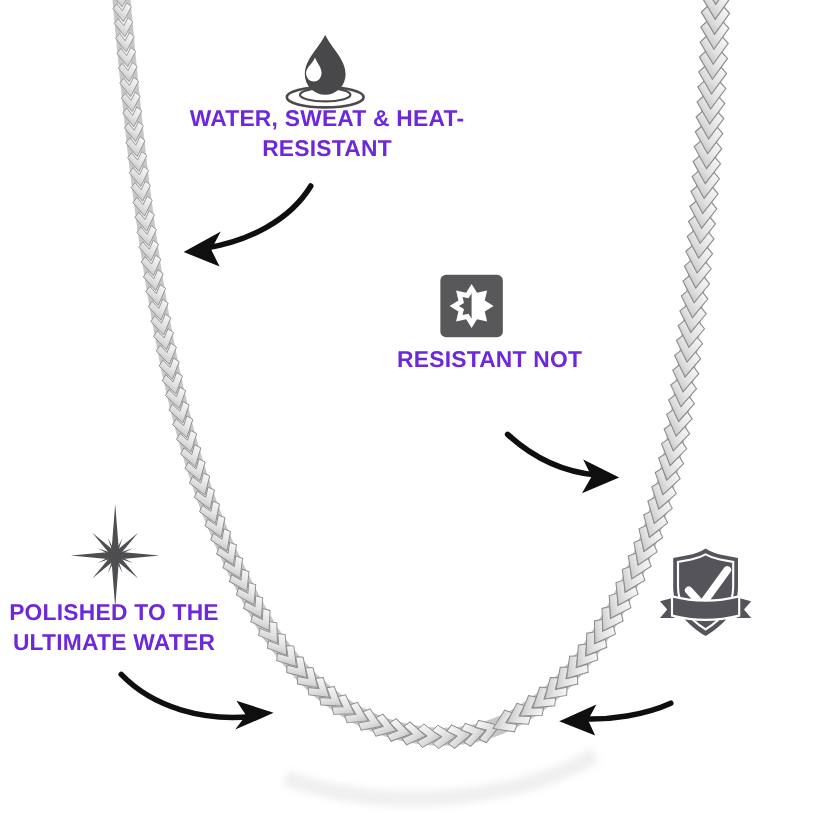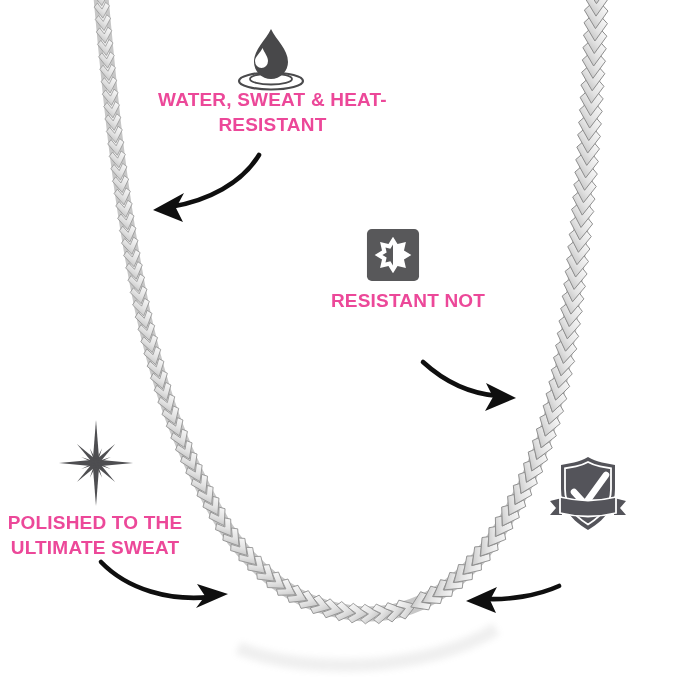--- a/index.html
+++ b/index.html
@@ -1,19 +1,19 @@
 <!DOCTYPE html>
 <html><head>
 <meta charset="utf-8">
 <style>
   html,body{margin:0;padding:0;background:#ffffff;}
   .stage{position:relative;width:700px;height:700px;background:#ffffff;overflow:hidden;
          font-family:"Liberation Sans",sans-serif;}
   #scene{position:absolute;left:0;top:0;}
-  .label{position:absolute;font-weight:700;font-size:19px;line-height:25px;color:#ec4899;
+  .label{position:absolute;font-weight:700;font-size:19px;line-height:25px;color:#6d28d9;
          text-align:center;letter-spacing:.2px;white-space:nowrap;}
   .label div{white-space:nowrap;}
   .icon{position:absolute;}
 </style>
 </head>
 <body>
 
 <div class="stage">
 
   <svg id="scene" width="700" height="700" viewBox="0 0 700 700">
@@ -217,19 +217,19 @@
 
   <div class="label" style="left:135px;top:87px;width:275px">
     <div>WATER, SWEAT &amp; HEAT-</div>
     <div>RESISTANT</div>
   </div>
 
   <div class="label" style="left:296px;top:288px;width:224px">
     <div>RESISTANT NOT</div>
   </div>
 
-  <div class="label" style="left:0px;top:510px;width:190px">
+  <div class="label" style="left:0px;top:499px;width:190px">
     <div>POLISHED TO THE</div>
-    <div>ULTIMATE SWEAT</div>
+    <div>ULTIMATE WATER</div>
   </div>
 
 
 </div>
 
 </body></html>

